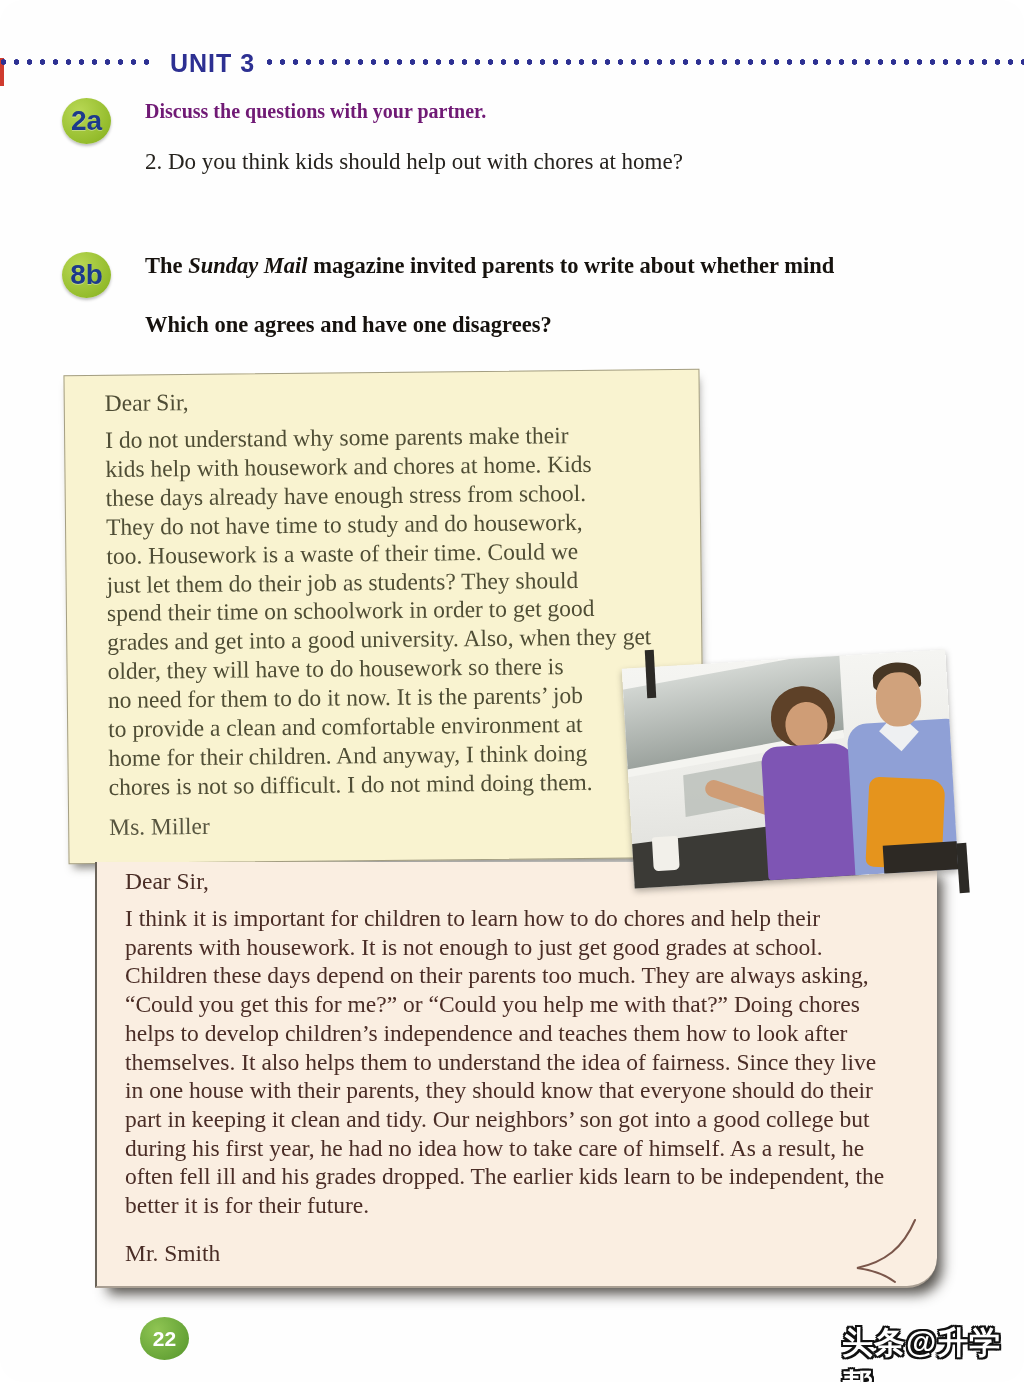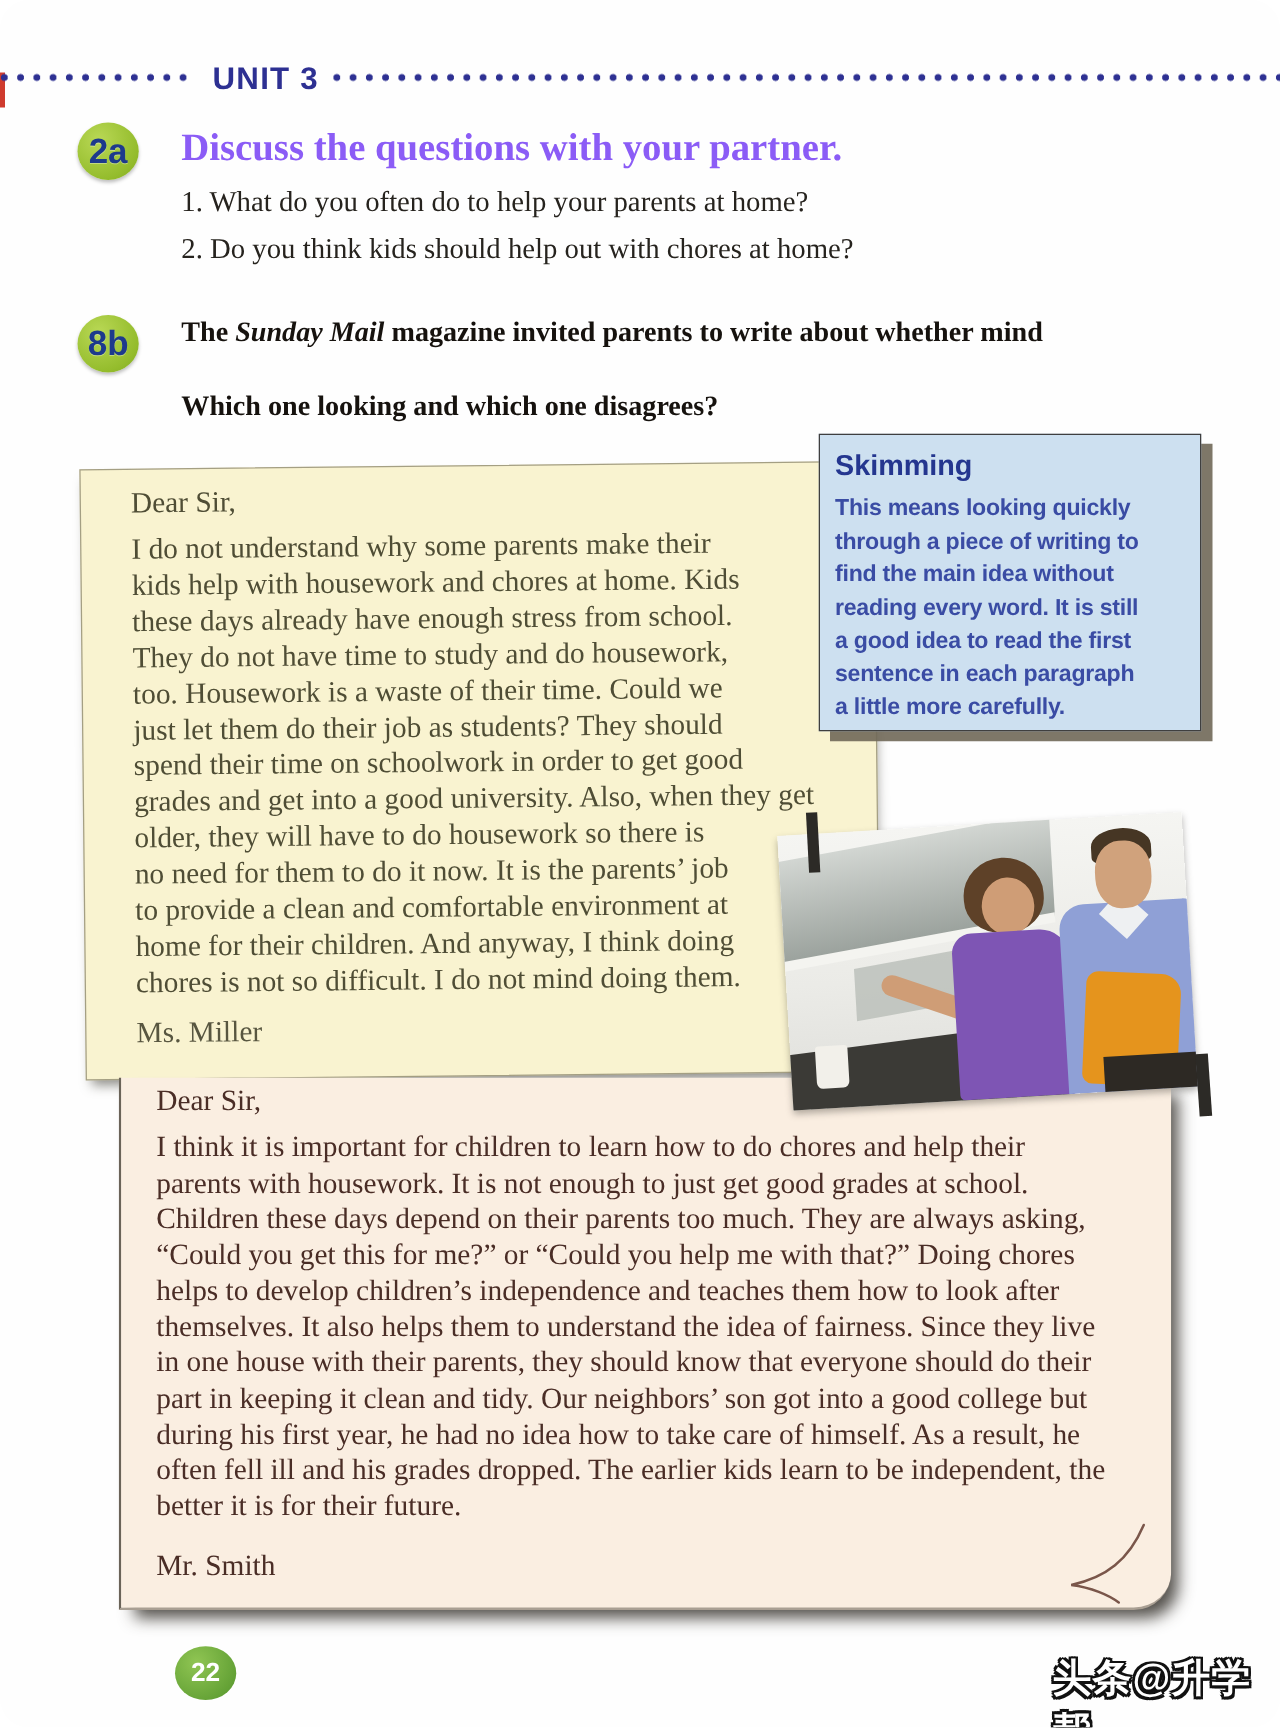--- a/index.html
+++ b/index.html
@@ -28,21 +28,21 @@
     width:49px;height:46px;border-radius:50%;
     background:radial-gradient(circle at 35% 30%, #b9d855, #94bc2c 70%, #7fa821);
     color:#1d3a8c;font-family:"Liberation Sans",sans-serif;font-weight:bold;font-size:28px;
     display:flex;align-items:center;justify-content:center;
     text-shadow:0 1px 0 rgba(255,255,255,0.35);
     box-shadow:0 2px 3px rgba(0,0,0,0.25);
   }
   .badge-2a{left:62px;top:98px;}
   .badge-2b{left:62px;top:252px;}
 
-  .instr-2a{left:145px;top:100px;font-size:31px;font-weight:bold;color:#8b5cf6;}
+  .instr-2a{left:145px;top:100px;font-size:20px;font-weight:bold;color:#701a75;}
   .questions{left:145px;top:143px;font-size:23px;color:#26231e;line-height:37px;}
 
   .instr-2b{
     left:145px;top:251px;width:835px;font-size:22.5px;font-weight:bold;
     color:#16120e;line-height:29.5px;
   }
 
   
   .letter1{
     left:66px;top:372px;width:634px;height:487px;background:#f9f3d0;
@@ -132,59 +132,48 @@
 <div class="page">
 
   <div class="abs red-sliver"></div>
   <div class="dotline dots-left"></div>
   <div class="abs unit-label">UNIT 3</div>
   <div class="dotline dots-right"></div>
 
   <div class="abs badge badge-2a">2a</div>
   <div class="abs instr-2a">Discuss the questions with your partner.</div>
   <div class="abs questions">
-    <div>1. What do you often do to help your parents at home?</div>
     <div>2. Do you think kids should help out with chores at home?</div>
   </div>
 
   <div class="abs badge badge-2b">8b</div>
   <div class="abs instr-2b">
     <span>The </span><span style="font-style:italic">Sunday Mail</span><span> magazine invited parents to write about whether mind</span><br>
     <br>
-    <span>Which one looking and which one disagrees?</span>
+    <span>Which one agrees and have one disagrees?</span>
   </div>
 
   <div class="abs letter1">
     <div class="abs letter-text l1-greeting">Dear Sir,</div>
     <div class="abs letter-text l1-body">I do not understand why some parents make their
 kids help with housework and chores at home. Kids
 these days already have enough stress from school.
 They do not have time to study and do housework,
 too. Housework is a waste of their time. Could we
 just let them do their job as students? They should
 spend their time on schoolwork in order to get good
 grades and get into a good university. Also, when they get
 older, they will have to do housework so there is
 no need for them to do it now. It is the parents’ job
 to provide a clean and comfortable environment at
 home for their children. And anyway, I think doing
 chores is not so difficult. I do not mind doing them.</div>
     <div class="abs letter-text l1-sign">Ms. Miller</div>
   </div>
 
-  <div class="abs skim">
-    <div class="skim-title">Skimming</div>
-    <div class="skim-body">This means looking quickly
-through a piece of writing to
-find the main idea without
-reading every word. It is still
-a good idea to read the first
-sentence in each paragraph
-a little more carefully.</div>
-  </div>
 
   <div class="abs photo">
     <div class="ph-hood"></div>
     <div class="ph-hood-edge"></div>
     <div class="ph-hood-under"></div>
     <div class="ph-counter"></div>
     <div class="ph-cup"></div>
     <div class="ph-girl-arm"></div>
     <div class="ph-girl-hair"></div>
     <div class="ph-girl-face"></div>

